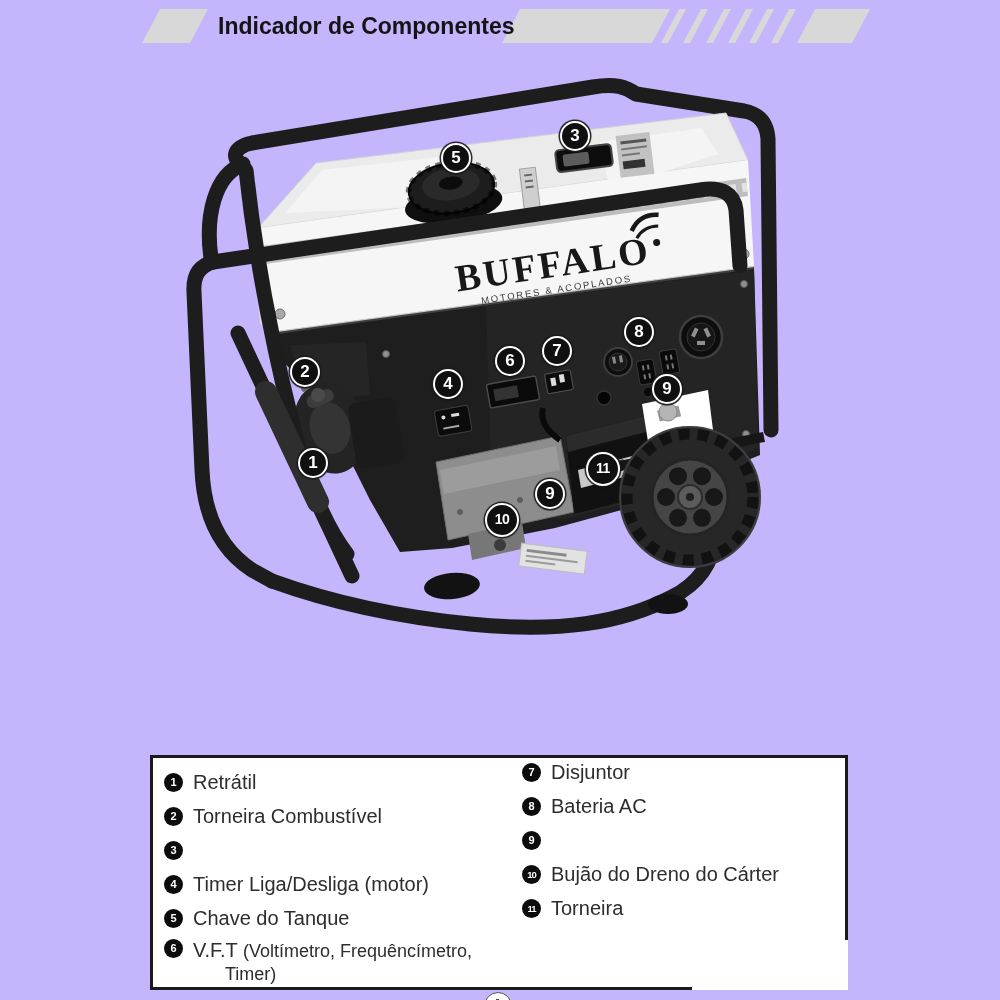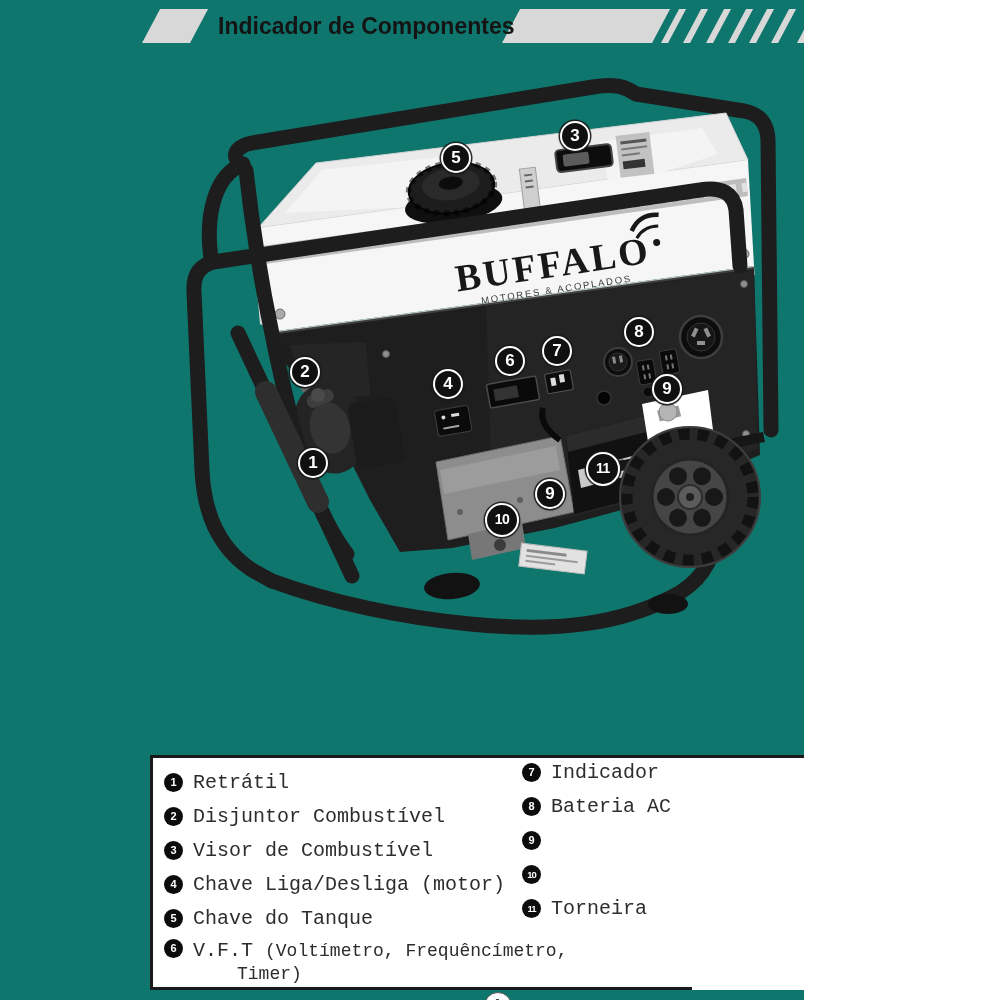--- a/index.html
+++ b/index.html
@@ -1,16 +1,16 @@
 <!DOCTYPE html>
 <html><head>
 <meta charset="utf-8">
 <style>
   html,body{margin:0;padding:0;background:#fff;}
-  .page{position:relative;width:804px;height:1000px;background:#0f766e;overflow:hidden;
+  .page{position:relative;width:1000px;height:1000px;background:#c4b5fd;overflow:hidden;
         font-family:"Liberation Sans",sans-serif;}
 
   
   .hdr-deco{position:absolute;top:9px;left:0;width:1000px;height:34px;}
   .hdr-deco .shape{position:absolute;top:0;height:34px;background:#d8d8d8;
         transform:skewX(-28deg);transform-origin:0 100%;}
   .page-title{position:absolute;top:13px;left:218px;font-size:23px;font-weight:bold;
         color:#141414;letter-spacing:0;}
 
   
@@ -30,24 +30,24 @@
   .lg-b-right{right:0;top:0;width:3px;height:185px;}
   .lg-b-bottom{left:0;bottom:0;width:542px;height:3px;}
   .lg-col{position:absolute;}
   .lg-col-left{left:14px;top:10px;}
   .lg-col-right{left:372px;top:0px;}
   .lg-row{display:flex;align-items:center;height:34px;white-space:nowrap;}
   .lg-row.tall{height:auto;align-items:flex-start;padding-top:4px;}
   .badge{flex:0 0 19px;width:19px;height:19px;border-radius:50%;background:#0c0c0c;color:#fff;
         font-weight:bold;font-size:11px;line-height:19px;text-align:center;margin-right:10px;}
   .badge.two{font-size:9.5px;letter-spacing:-1px;}
-  .lg-text{font-size:20px;color:#2d2d2d;font-family:Liberation Mono, monospace;}
+  .lg-text{font-size:20px;color:#2d2d2d;}
   .lg-text .vft{font-size:20px;}
   .lg-text .sub{font-size:18px;}
-  .lg-text .indent{display:inline-block;margin-left:44px;text-align:right;}
+  .lg-text .indent{display:inline-block;margin-left:32px;text-align:right;}
 
   
   .page-num{position:absolute;left:484px;top:992px;width:26px;height:26px;border:1.5px solid #555;
         border-radius:50%;background:#fff;z-index:2;}
   .page-num .tip{position:absolute;left:11px;top:6px;width:3px;height:5px;background:#444;}
 </style>
 </head>
 <body>
 
 <div class="page">
@@ -263,53 +263,53 @@
     <div class="lg-border lg-b-top"></div>
     <div class="lg-border lg-b-right"></div>
     <div class="lg-border lg-b-bottom"></div>
     <div class="lg-col lg-col-left">
         <div class="lg-row">
           <span class="badge">1</span>
           <span class="lg-text">Retrátil</span>
         </div>
         <div class="lg-row">
           <span class="badge">2</span>
-          <span class="lg-text">Disjuntor Combustível</span>
+          <span class="lg-text">Torneira Combustível</span>
         </div>
         <div class="lg-row">
           <span class="badge">3</span>
-          <span class="lg-text">Visor de Combustível</span>
         </div>
         <div class="lg-row">
           <span class="badge">4</span>
-          <span class="lg-text">Chave Liga/Desliga (motor)</span>
+          <span class="lg-text">Timer Liga/Desliga (motor)</span>
         </div>
         <div class="lg-row">
           <span class="badge">5</span>
           <span class="lg-text">Chave do Tanque</span>
         </div>
         <div class="lg-row tall">
           <span class="badge">6</span>
           <span class="lg-text"><span class="vft">V.F.T </span><span class="sub">(Voltímetro, Frequêncímetro,</span><br><span class="sub indent">Timer)</span></span>
         </div>
       </div>
     <div class="lg-col lg-col-right">
         <div class="lg-row">
           <span class="badge">7</span>
-          <span class="lg-text">Indicador</span>
+          <span class="lg-text">Disjuntor</span>
         </div>
         <div class="lg-row">
           <span class="badge">8</span>
           <span class="lg-text">Bateria AC</span>
         </div>
         <div class="lg-row">
           <span class="badge">9</span>
         </div>
         <div class="lg-row">
           <span class="badge two">10</span>
+          <span class="lg-text">Bujão do Dreno do Cárter</span>
         </div>
         <div class="lg-row">
           <span class="badge two">11</span>
           <span class="lg-text">Torneira</span>
         </div>
       </div>
   </div>
 
   <div class="page-num">
       <span class="tip"></span>

